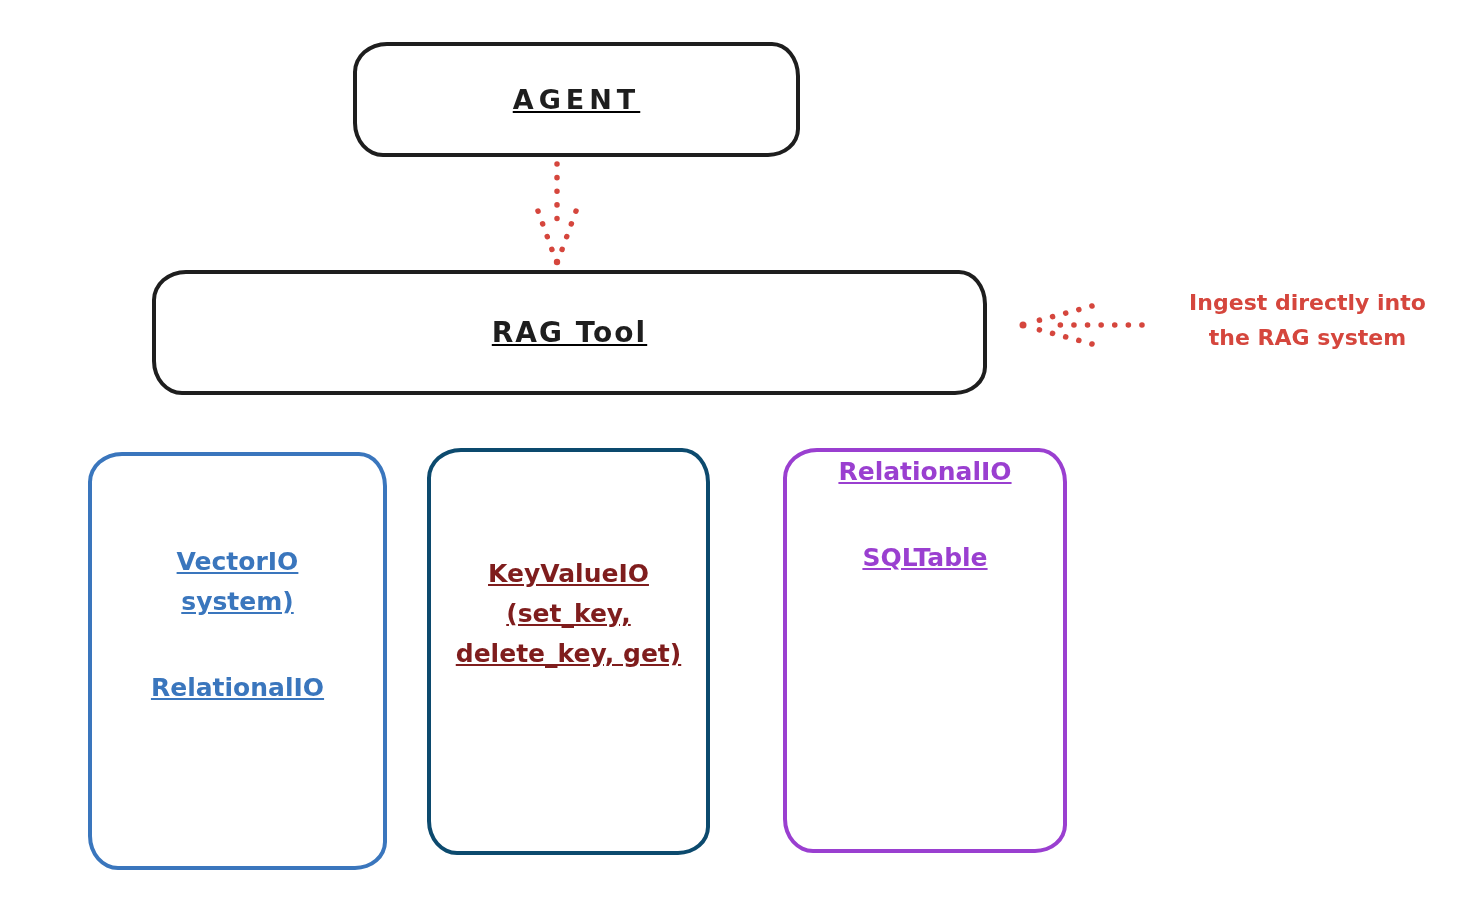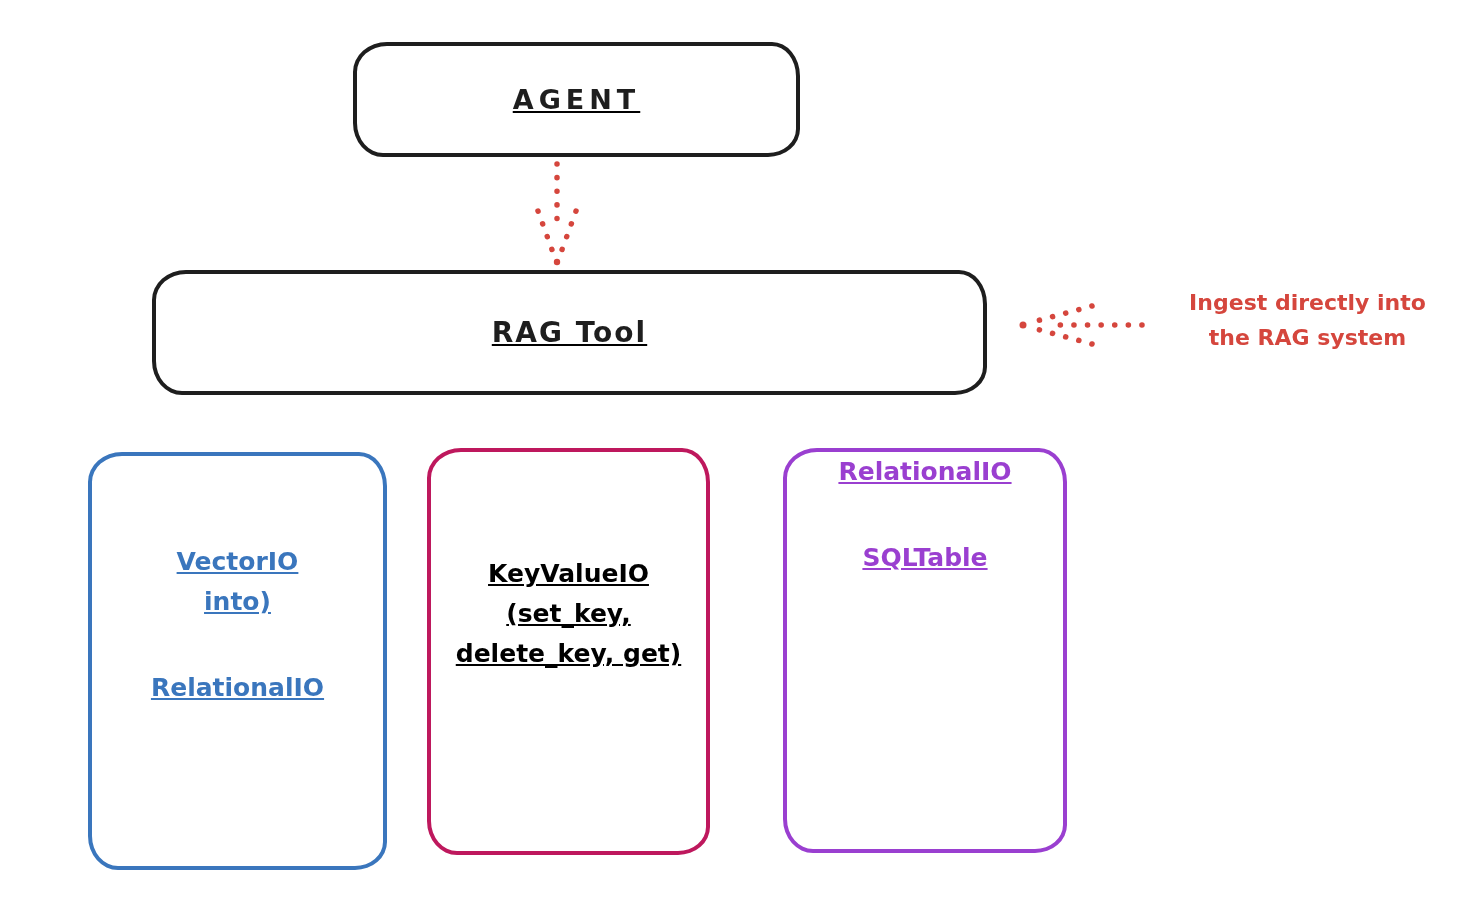--- a/index.html
+++ b/index.html
@@ -64,22 +64,22 @@
     left: 68px; top: 452px;
     width: 299px; height: 418px;
     border: 4px solid #3a76bd;
     color: #3a76bd;
     padding-top: 86px;
     margin-left: 20px;
   }
   .card-green {
     left: 427px; top: 448px;
     width: 283px; height: 407px;
-    border: 4px solid #be185d;
-    color: #000000;
+    border: 4px solid #0c4a6e;
+    color: #7f1d1d;
     padding-top: 102px;
   }
   .card-purple {
     left: 783px; top: 448px;
     width: 284px; height: 405px;
     border: 4px solid #9a3fd0;
     color: #9a3fd0;
   }
   .arrow {
     position: absolute;
@@ -132,21 +132,21 @@
     <circle cx="11" cy="27" r="3.5" fill="#d5463d"></circle>
   </svg>
 
   <div class="annotation">
     <div>Ingest directly into</div>
     <div>the RAG system</div>
   </div>
 
   <div class="node sketch card card-blue">
     <div class="line">VectorIO</div>
-    <div class="line">into)</div>
+    <div class="line">system)</div>
     <div class="spacer"></div>
     <div class="line">RelationalIO</div>
   </div>
 
   <div class="node sketch card card-green">
     <div class="line">KeyValueIO</div>
     <div class="line">(set_key,</div>
     <div class="line">delete_key, get)</div>
     <div class="spacer"></div>
   </div>

